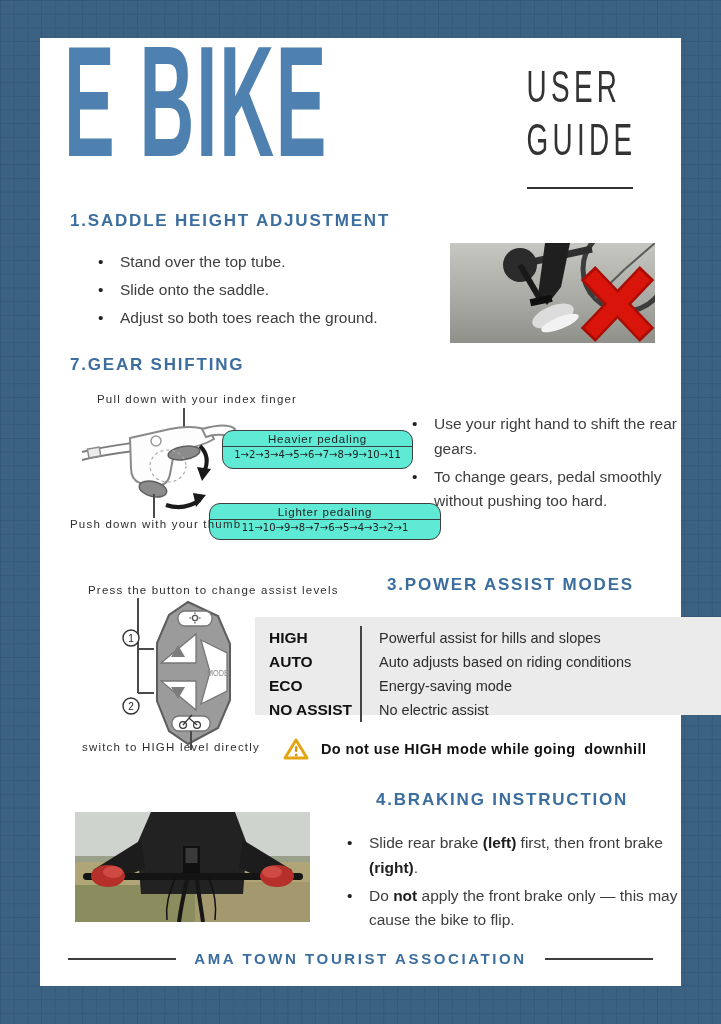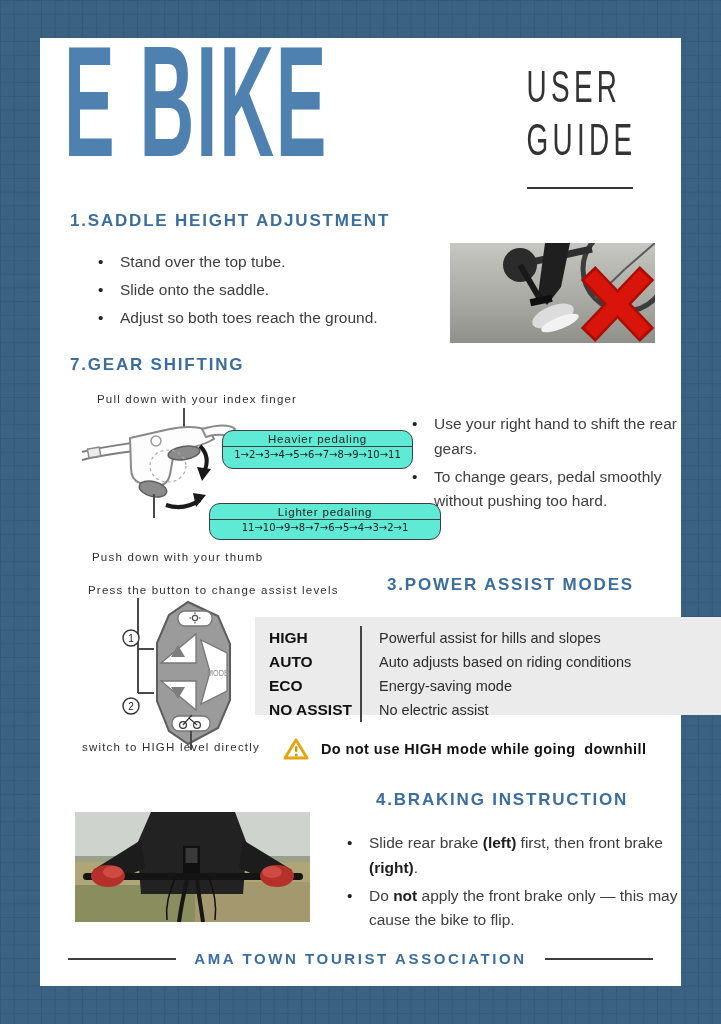--- a/index.html
+++ b/index.html
@@ -174,21 +174,21 @@
   <div class="abs pedal-box" style="left:182px;top:392px;width:191px;height:39px;">
     <div class="pb-title">Heavier pedaling</div>
     <div class="pb-seq">1→2→3→4→5→6→7→8→9→10→11</div>
   </div>
 
   <div class="abs pedal-box" style="left:145px;top:465px;width:232px;height:37px;margin-left:24px;">
     <div class="pb-title">Lighter pedaling</div>
     <div class="pb-seq">11→10→9→8→7→6→5→4→3→2→1</div>
   </div>
 
-  <div class="abs tiny-label" style="left:52px;top:480px;margin-top:33px;">Push down with your thumb</div>
+  <div class="abs tiny-label" style="left:30px;top:480px;">Push down with your thumb</div>
 
   <ul class="abs bullets" style="left:370px;top:374px;width:272px;">
     <li>Use your right hand to shift the rear gears.</li>
     <li>To change gears, pedal smoothly without pushing too hard.</li>
   </ul>
 
   <div class="abs tiny-label" style="left:48px;top:546px;">Press the button to change assist levels</div>
 
   <div class="abs sec-heading" style="left:347px;top:537px;">3.POWER ASSIST MODES</div>
 

